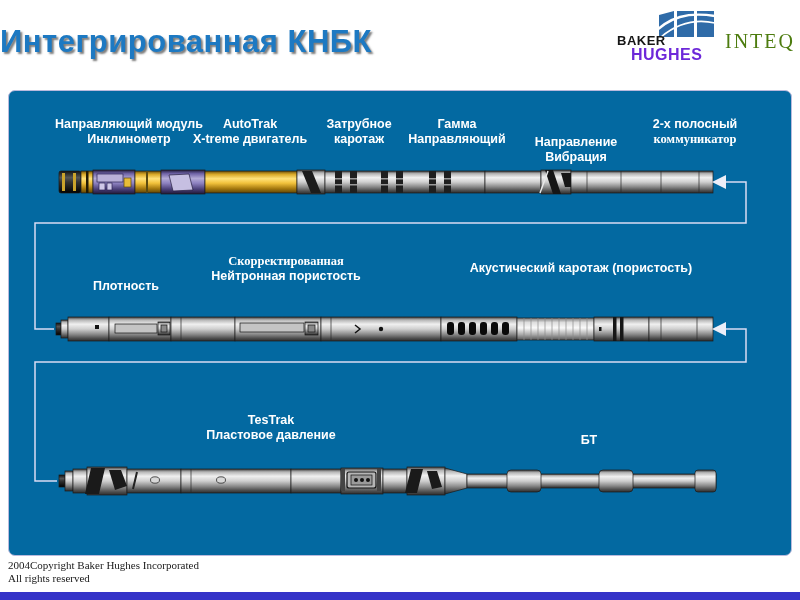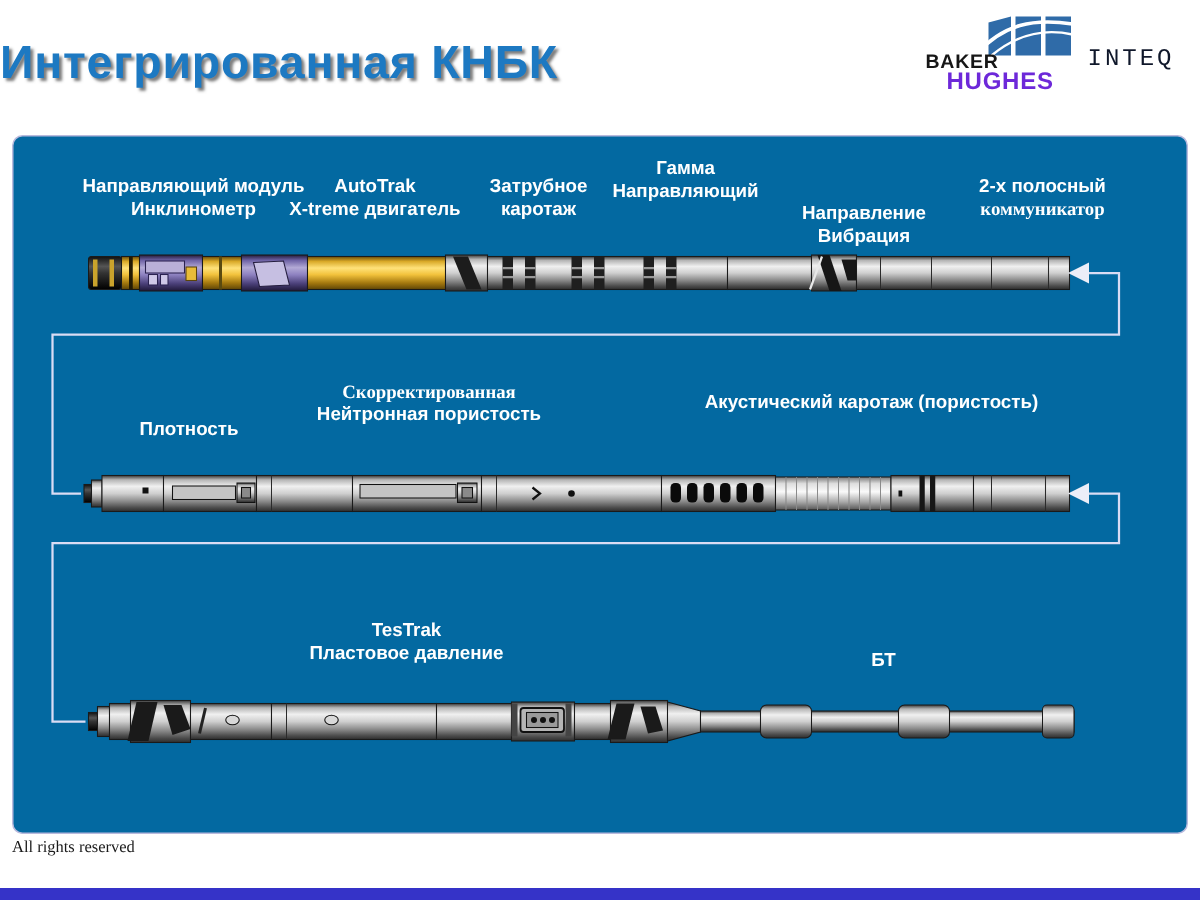--- a/index.html
+++ b/index.html
@@ -10,22 +10,22 @@
   .title{position:absolute;left:0;top:24px;width:690px;text-align:left;
          font-size:31px;font-weight:bold;color:#1d79c2;letter-spacing:0.5px;
          text-shadow:2px 2px 2px rgba(80,80,80,0.75);}
 
   .logo{position:absolute;left:605px;top:6px;width:195px;height:64px;}
   .logo-icon{position:absolute;left:44px;top:4px;}
   .logo-baker{position:absolute;left:12px;top:28px;font-size:13px;font-weight:700;
               color:#161616;letter-spacing:0.5px;line-height:14px;}
   .logo-hughes{position:absolute;left:26px;top:42px;font-size:16px;font-weight:900;
                color:#6d28d9;letter-spacing:0.5px;line-height:14px;}
-  .inteq{position:absolute;left:120px;top:24px;font-family:Liberation Mono, monospace;
-         font-size:16px;color:#0f172a;letter-spacing:2px;}
+  .inteq{position:absolute;left:120px;top:24px;font-family:Liberation Serif, serif;
+         font-size:20px;color:#4d7c0f;letter-spacing:2px;}
 
   .panel{position:absolute;left:8px;top:90px;width:782px;height:464px;
          background:#0369a1;border:1px solid #b9badd;border-radius:7px;}
   .panel svg.draw{position:absolute;left:0;top:0;width:782px;height:464px;}
 
   .lbl{position:absolute;transform:translateX(-50%);text-align:center;color:#ffffff;
        font-weight:bold;font-size:12.5px;line-height:15px;white-space:nowrap;}
   .serif{font-family:"Liberation Serif",serif;}
 
   .footer{position:absolute;left:8px;top:559px;font-family:"Liberation Serif",serif;
@@ -246,21 +246,21 @@
       <div>Инклинометр</div>
     </div>
     <div class="lbl" style="left:241px;top:26px">
       <div>AutoTrak</div>
       <div>X-treme двигатель</div>
     </div>
     <div class="lbl" style="left:350px;top:26px">
       <div>Затрубное</div>
       <div>каротаж</div>
     </div>
-    <div class="lbl" style="left:448px;top:14px">
+    <div class="lbl" style="left:448px;top:26px">
       <div>Гамма</div>
       <div>Направляющий</div>
     </div>
     <div class="lbl" style="left:567px;top:44px">
       <div>Направление</div>
       <div>Вибрация</div>
     </div>
     <div class="lbl" style="left:686px;top:26px">
       <div>2-х полосный</div>
       <div class="serif">коммуникатор</div>
@@ -280,17 +280,18 @@
     <div class="lbl" style="left:262px;top:322px">
       <div>TesTrak</div>
       <div>Пластовое давление</div>
     </div>
     <div class="lbl" style="left:580px;top:342px">
       <div>БТ</div>
     </div>
   </div>
 
   <div class="footer">
+    <div>2004Copyright Baker Hughes Incorporated</div>
     <div>All rights reserved</div>
   </div>
 
   <div class="bottom-bar"></div>
 </div>
 
 </body></html>

